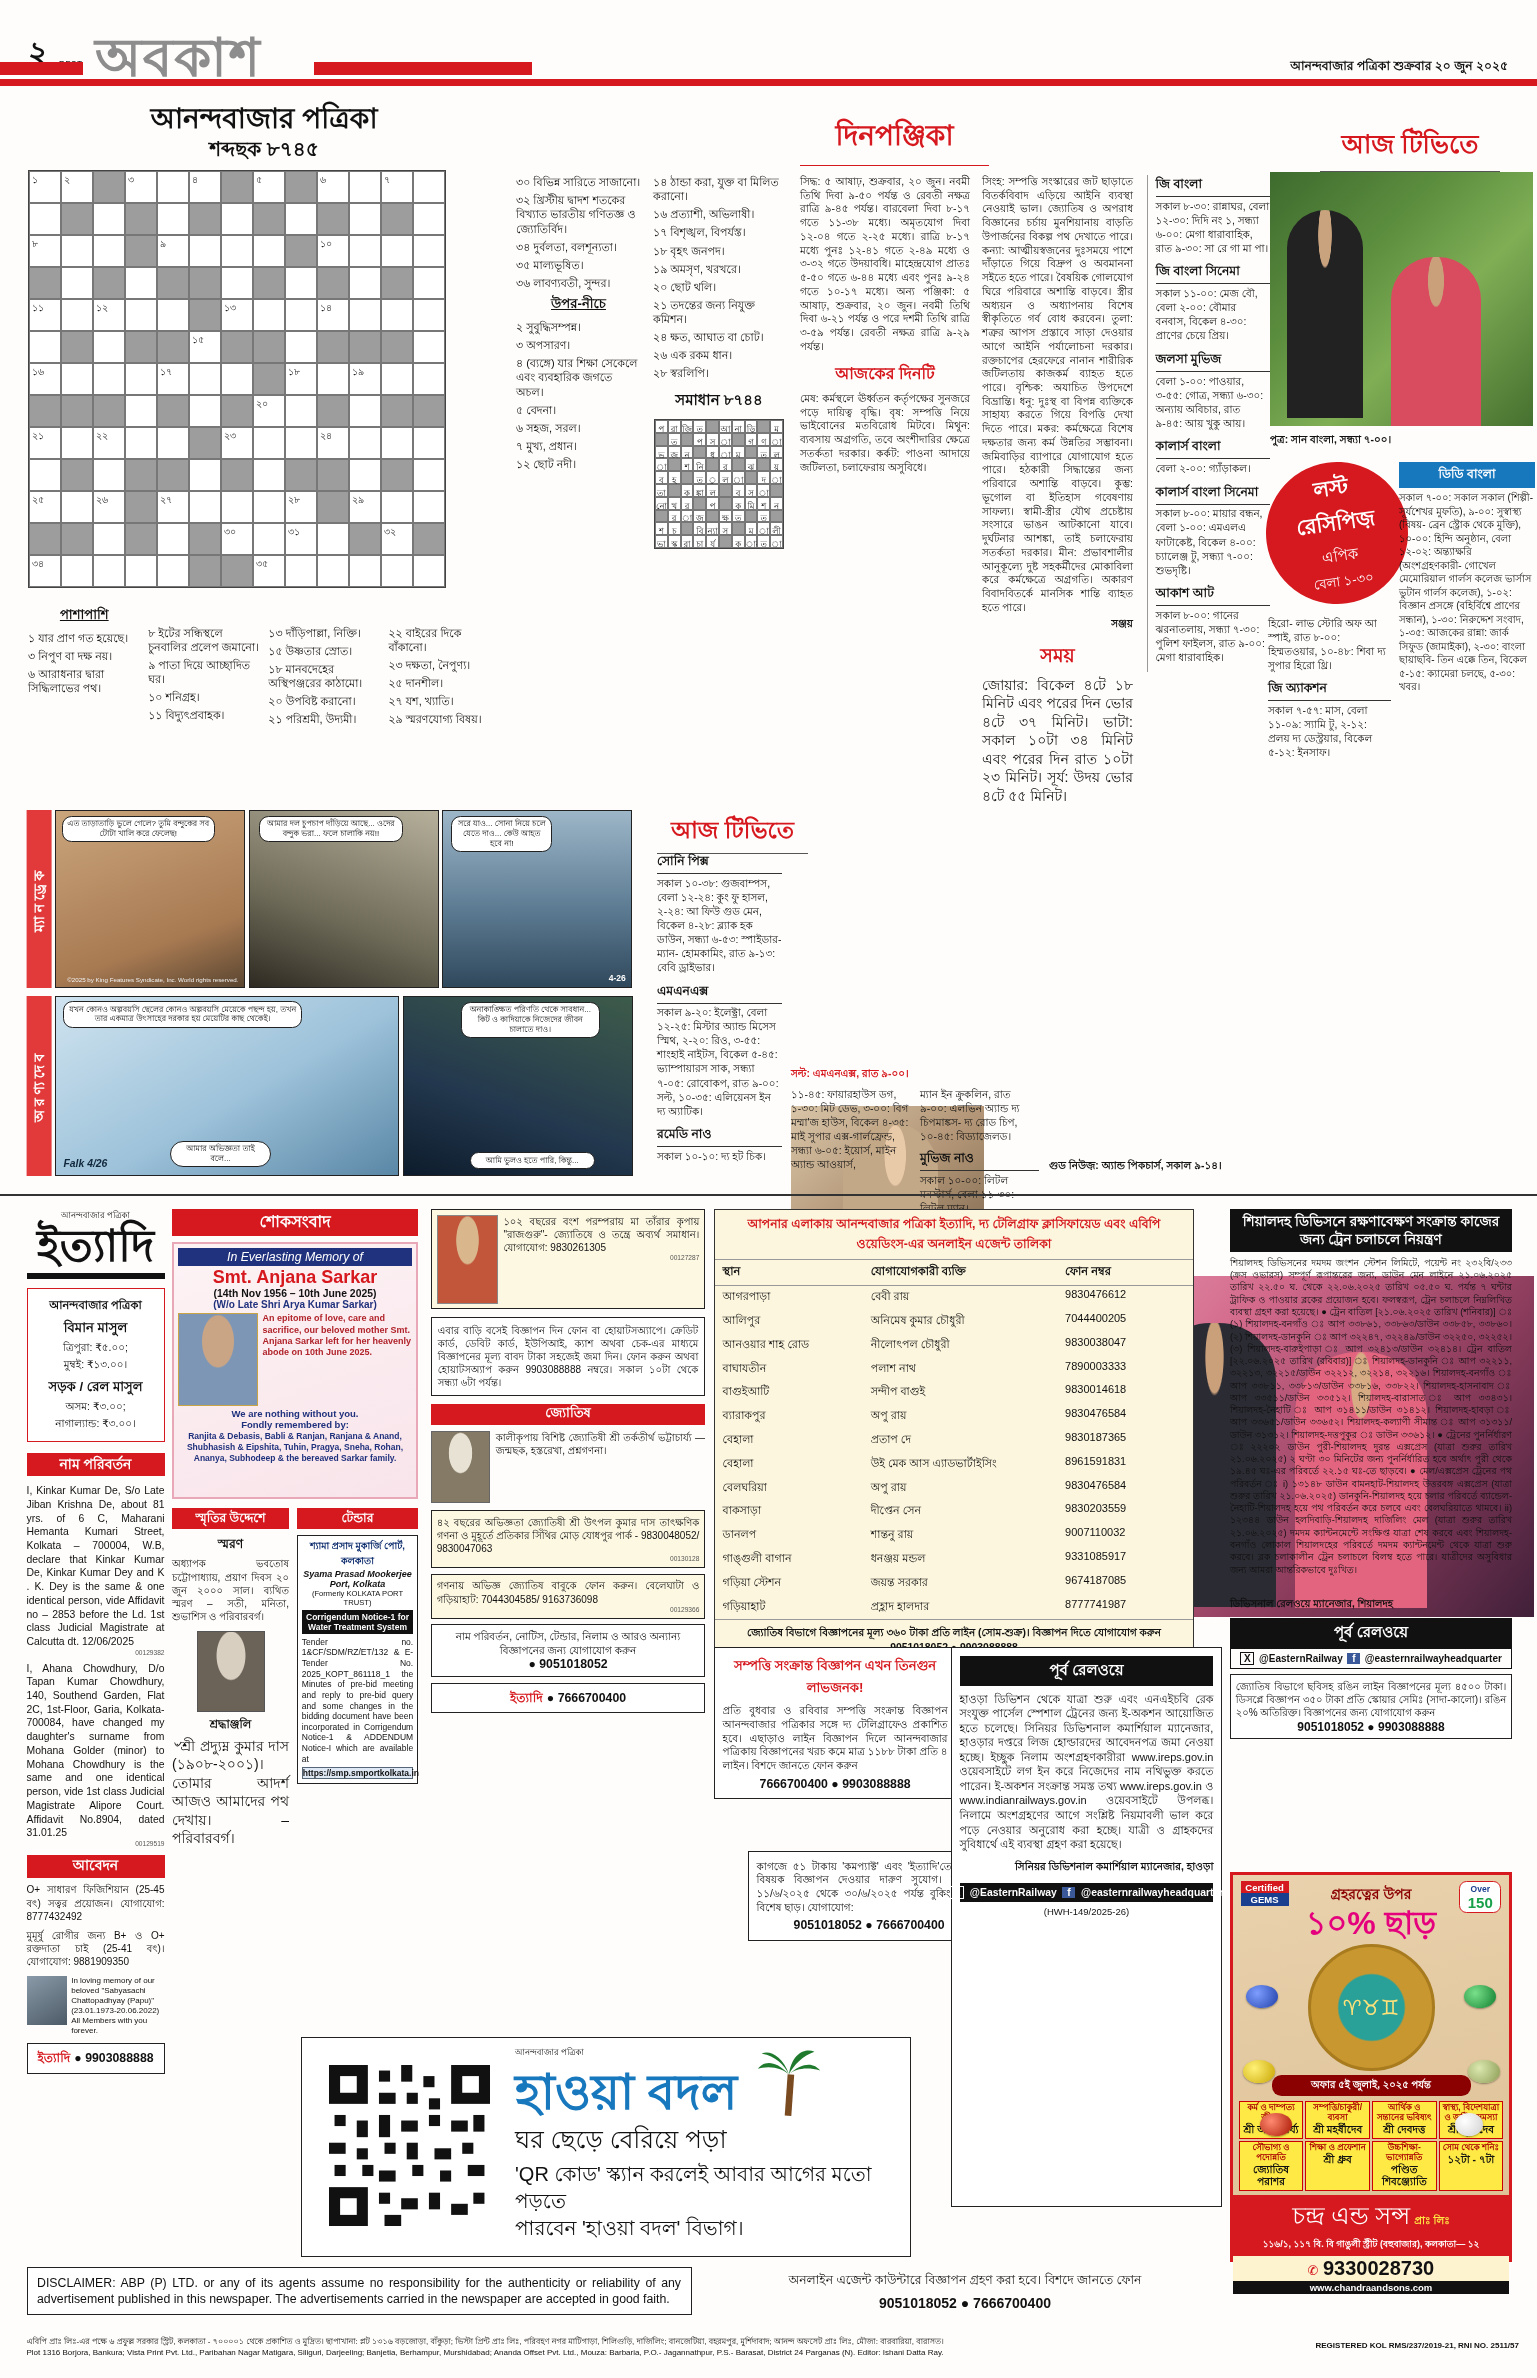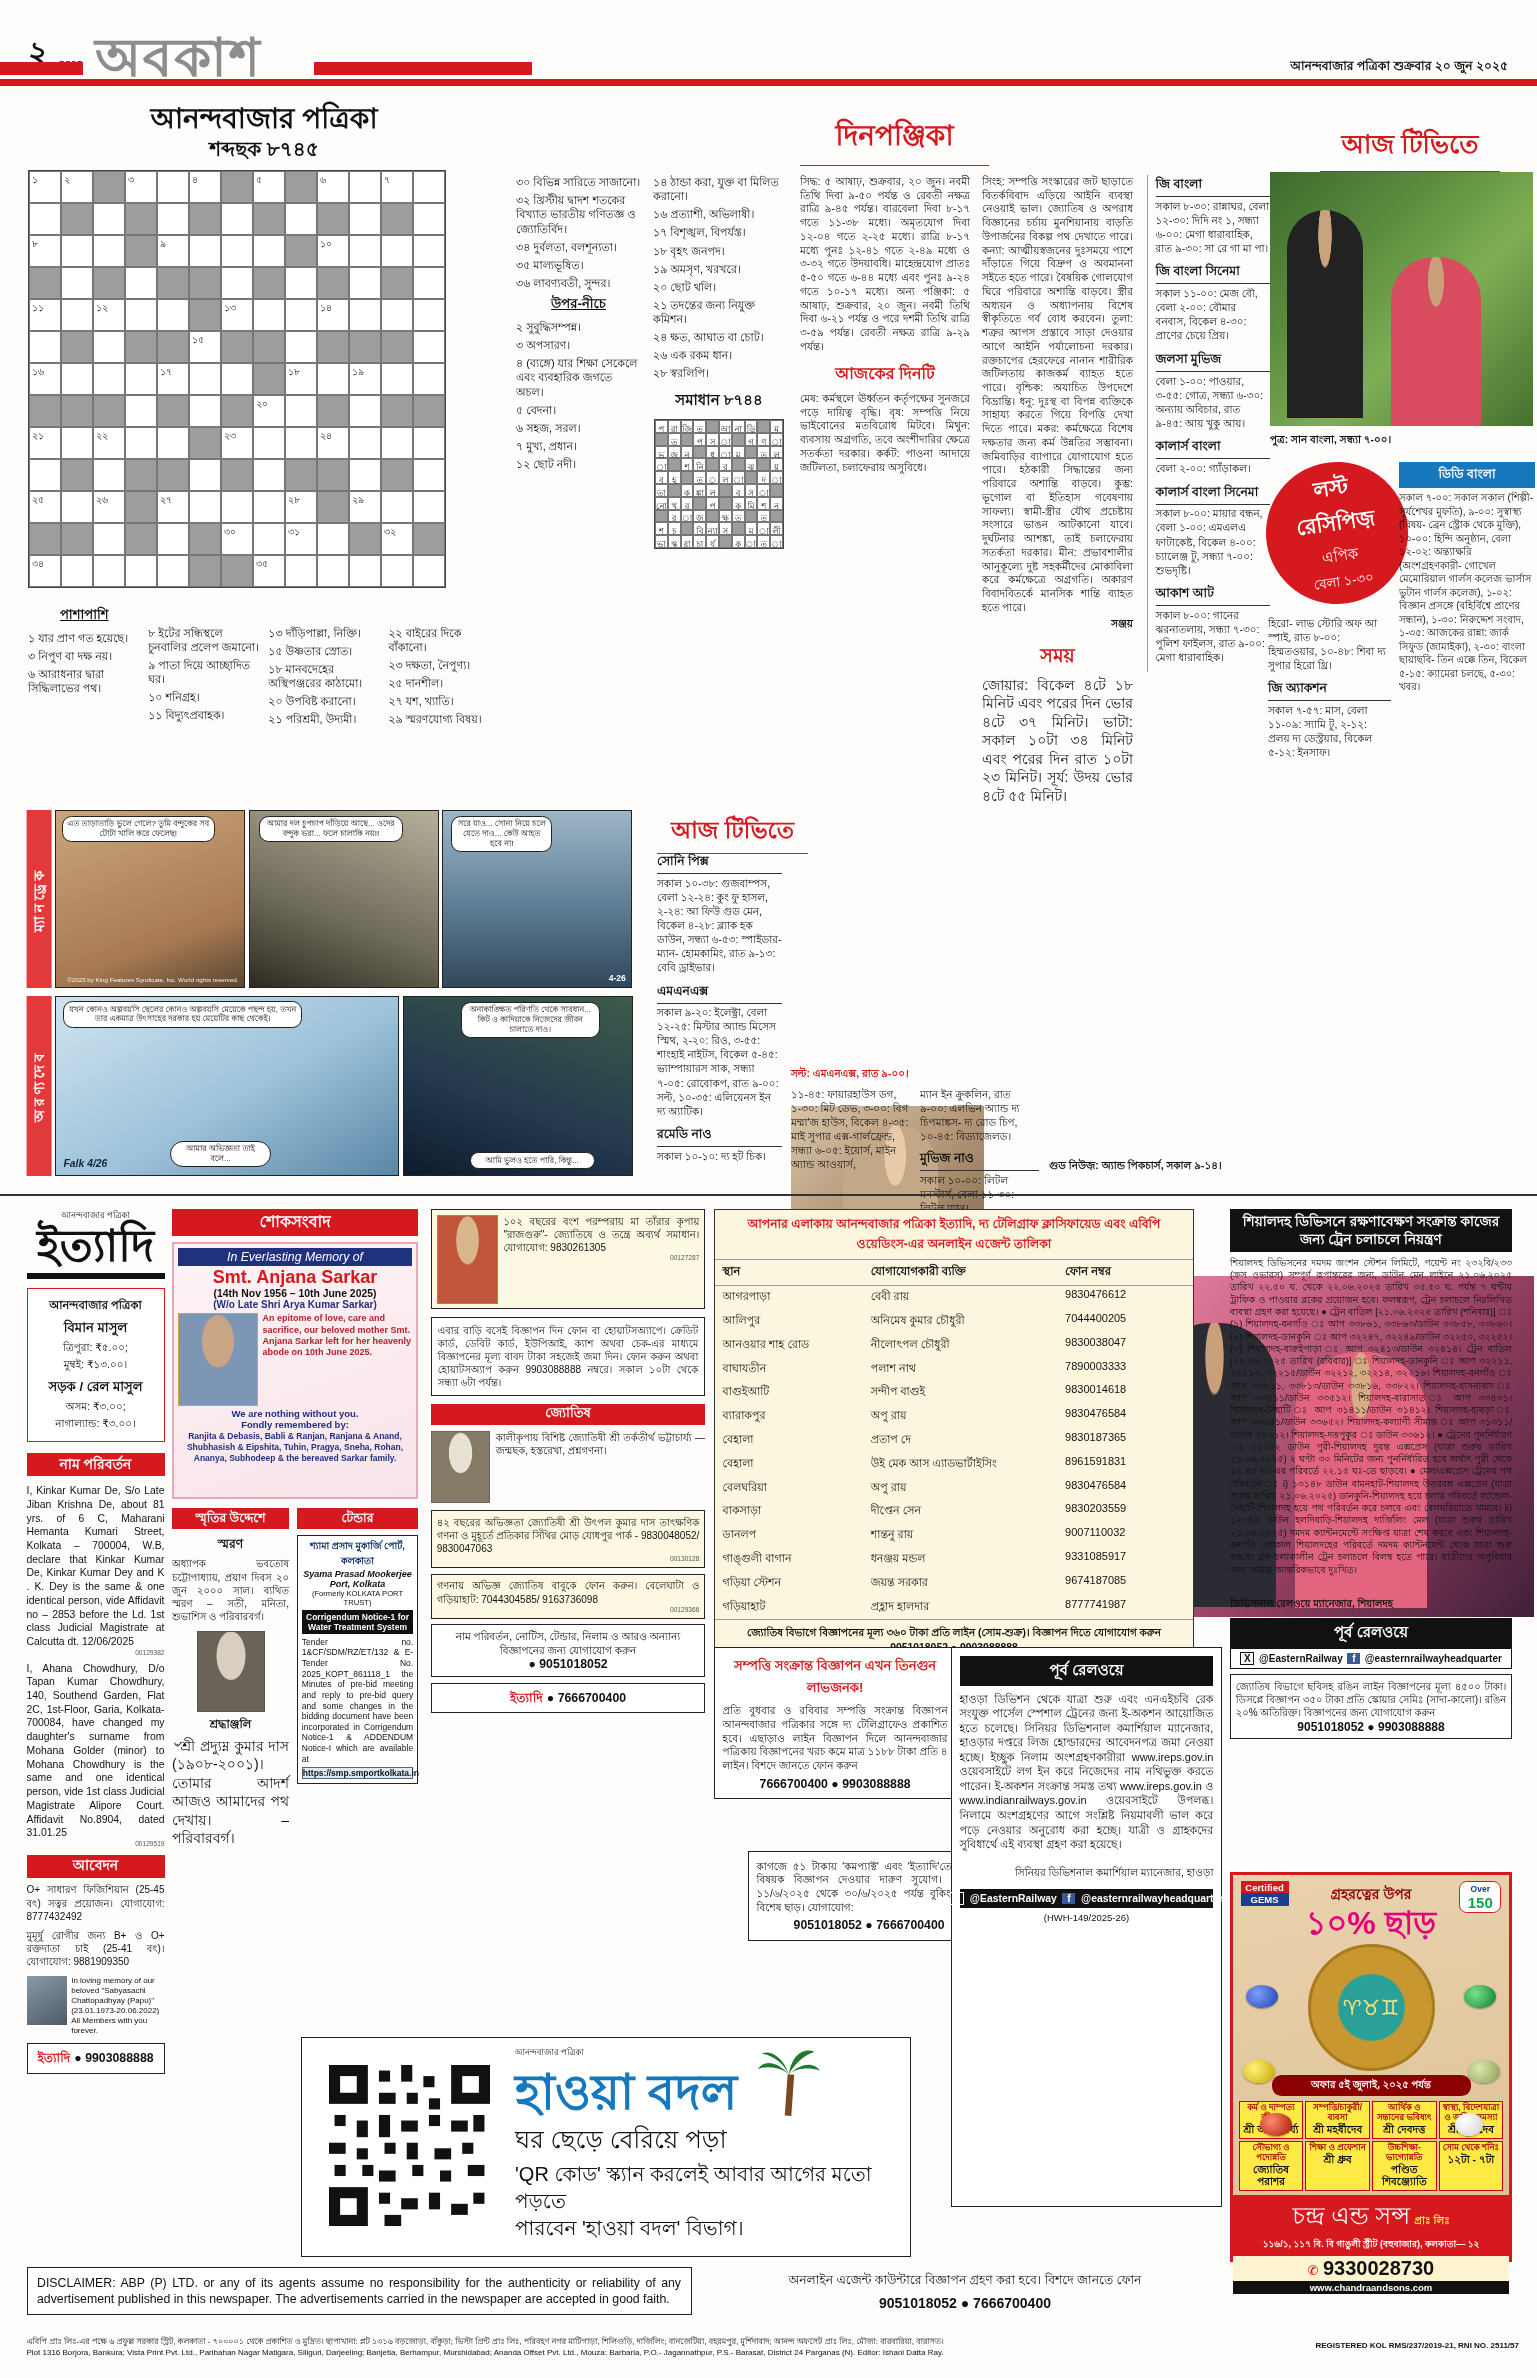--- a/index.html
+++ b/index.html
@@ -734,21 +734,21 @@
     <div class="c" style="font-weight:bold;font-size:12.3px;margin-top:3.8px;">7666700400 ● 9903088888</div>
   </div>
   <div class="abs box" style="left:732px;top:1851px;width:225px;padding:7.6px;margin-left:16px;">
     <div class="smalltext" style="font-size:10.4px;">কাগজে ৫১ টাকায় 'কমপ্যাক্ট' এবং 'ইত্যাদি'তে চাকরি বিষয়ক বিজ্ঞাপন দেওয়ার দারুণ সুযোগ। আগামী ১১/৬/২০২৫ থেকে ৩০/৬/২০২৫ পর্যন্ত বুকিং করলে বিশেষ ছাড়। যোগাযোগ:</div>
     <div class="c" style="font-weight:bold;font-size:12.3px;margin-top:3.8px;">9051018052 ● 7666700400</div>
   </div>
 
   <div class="abs box" style="left:951px;top:1647px;width:271px;height:560px;padding:7.6px;box-sizing:border-box;">
     <div class="blackbar" style="font-size:15px;padding:2.8px;">পূর্ব রেলওয়ে</div>
     <div class="smalltext" style="margin-top:5.7px;font-size:11px;">হাওড়া ডিভিশন থেকে যাত্রা শুরু এবং এনএইচবি রেক সংযুক্ত পার্সেল স্পেশাল ট্রেনের জন্য ই-অকশন আয়োজিত হতে চলেছে। সিনিয়র ডিভিশনাল কমার্শিয়াল ম্যানেজার, হাওড়ার দপ্তরে লিজ হোল্ডারদের আবেদনপত্র জমা নেওয়া হচ্ছে। ইচ্ছুক নিলাম অংশগ্রহণকারীরা www.ireps.gov.in ওয়েবসাইটে লগ ইন করে নিজেদের নাম নথিভুক্ত করতে পারেন। ই-অকশন সংক্রান্ত সমস্ত তথ্য www.ireps.gov.in ও www.indianrailways.gov.in ওয়েবসাইটে উপলব্ধ। নিলামে অংশগ্রহণের আগে সংশ্লিষ্ট নিয়মাবলী ভাল করে পড়ে নেওয়ার অনুরোধ করা হচ্ছে। যাত্রী ও গ্রাহকদের সুবিধার্থে এই ব্যবস্থা গ্রহণ করা হয়েছে।</div>
-    <div style="text-align:right;font-weight:normal;font-size:10.4px;margin-top:13px;">সিনিয়র ডিভিশনাল কমার্শিয়াল ম্যানেজার, হাওড়া</div>
+    <div style="text-align:right;font-weight:bold;font-size:10.4px;margin-top:7px;">সিনিয়র ডিভিশনাল কমার্শিয়াল ম্যানেজার, হাওড়া</div>
     <div style="display:flex;align-items:center;justify-content:center;gap:5.7px;background:#111;color:#fff;margin-top:7.6px;padding:2.8px;font-size:10.4px;font-weight:bold;">
       <span style="border:0.9px solid #fff;padding:0 2.8px;">X</span>
       <span>@EasternRailway</span>
       <span style="background:#3b5998;padding:0 4.7px;">f</span>
       <span>@easternrailwayheadquarter</span>
     </div>
     <div class="c" style="font-size:9.5px;margin-top:3.8px;">(HWH-149/2025-26)</div>
   </div>
 
   <div class="abs" style="left:1230px;top:1209px;width:282px;">

